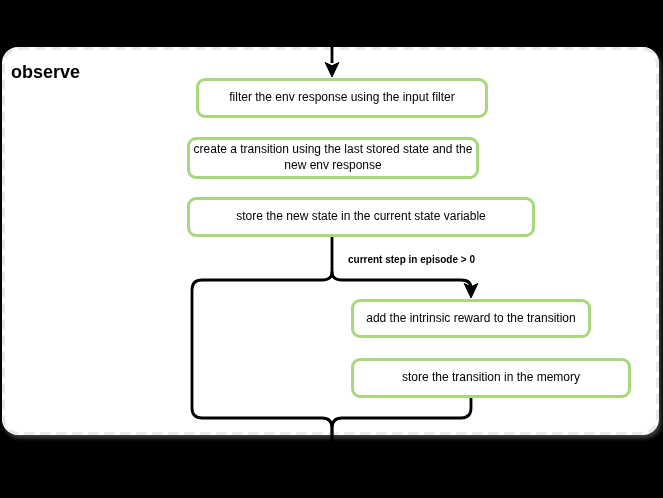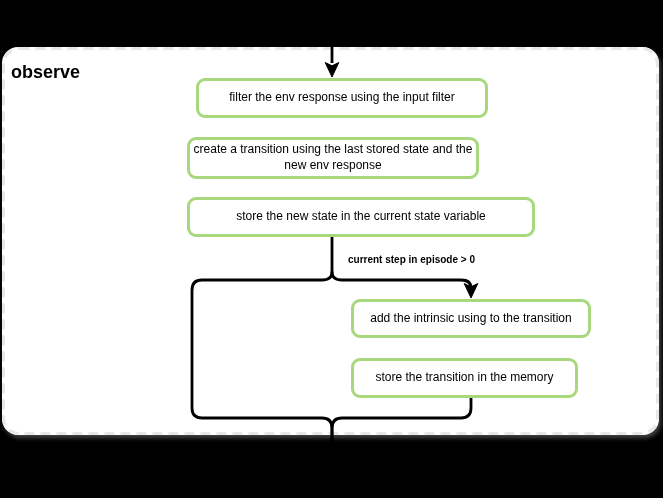--- a/index.html
+++ b/index.html
@@ -46,21 +46,21 @@
     text-align: center;
     font-size: 12px;
     line-height: 1.3;
     color: #000;
     white-space: pre;
   }
   .node-1 { left: 196px; top: 78px;  width: 292px; height: 40px; }
   .node-2 { left: 187px; top: 137px; width: 292px; height: 42px; text-align: center; }
   .node-3 { left: 187px; top: 197px; width: 348px; height: 40px; }
   .node-4 { left: 351px; top: 299px; width: 240px; height: 39px; }
-  .node-5 { left: 351px; top: 358px; width: 227px; height: 40px; }
+  .node-5 { left: 351px; top: 358px; width: 280px; height: 40px; }
 
   .condition-label {
     position: absolute;
     left: 348px; top: 254px;
     font-size: 10px;
     font-weight: bold;
     color: #000;
     white-space: nowrap;
   }
 </style>
@@ -95,21 +95,21 @@
   <div class="node node-2">
     <span>create a transition using the last stored state and the
 new env response</span>
   </div>
 
   <div class="node node-3">
     <span>store the new state in the current state variable</span>
   </div>
 
   <div class="node node-4">
-    <span>add the intrinsic using to the transition</span>
+    <span>add the intrinsic reward to the transition</span>
   </div>
 
   <div class="node node-5">
     <span>store the transition in the memory</span>
   </div>
 
   <div class="condition-label">current step in episode &gt; 0</div>
 
 </div>
 

